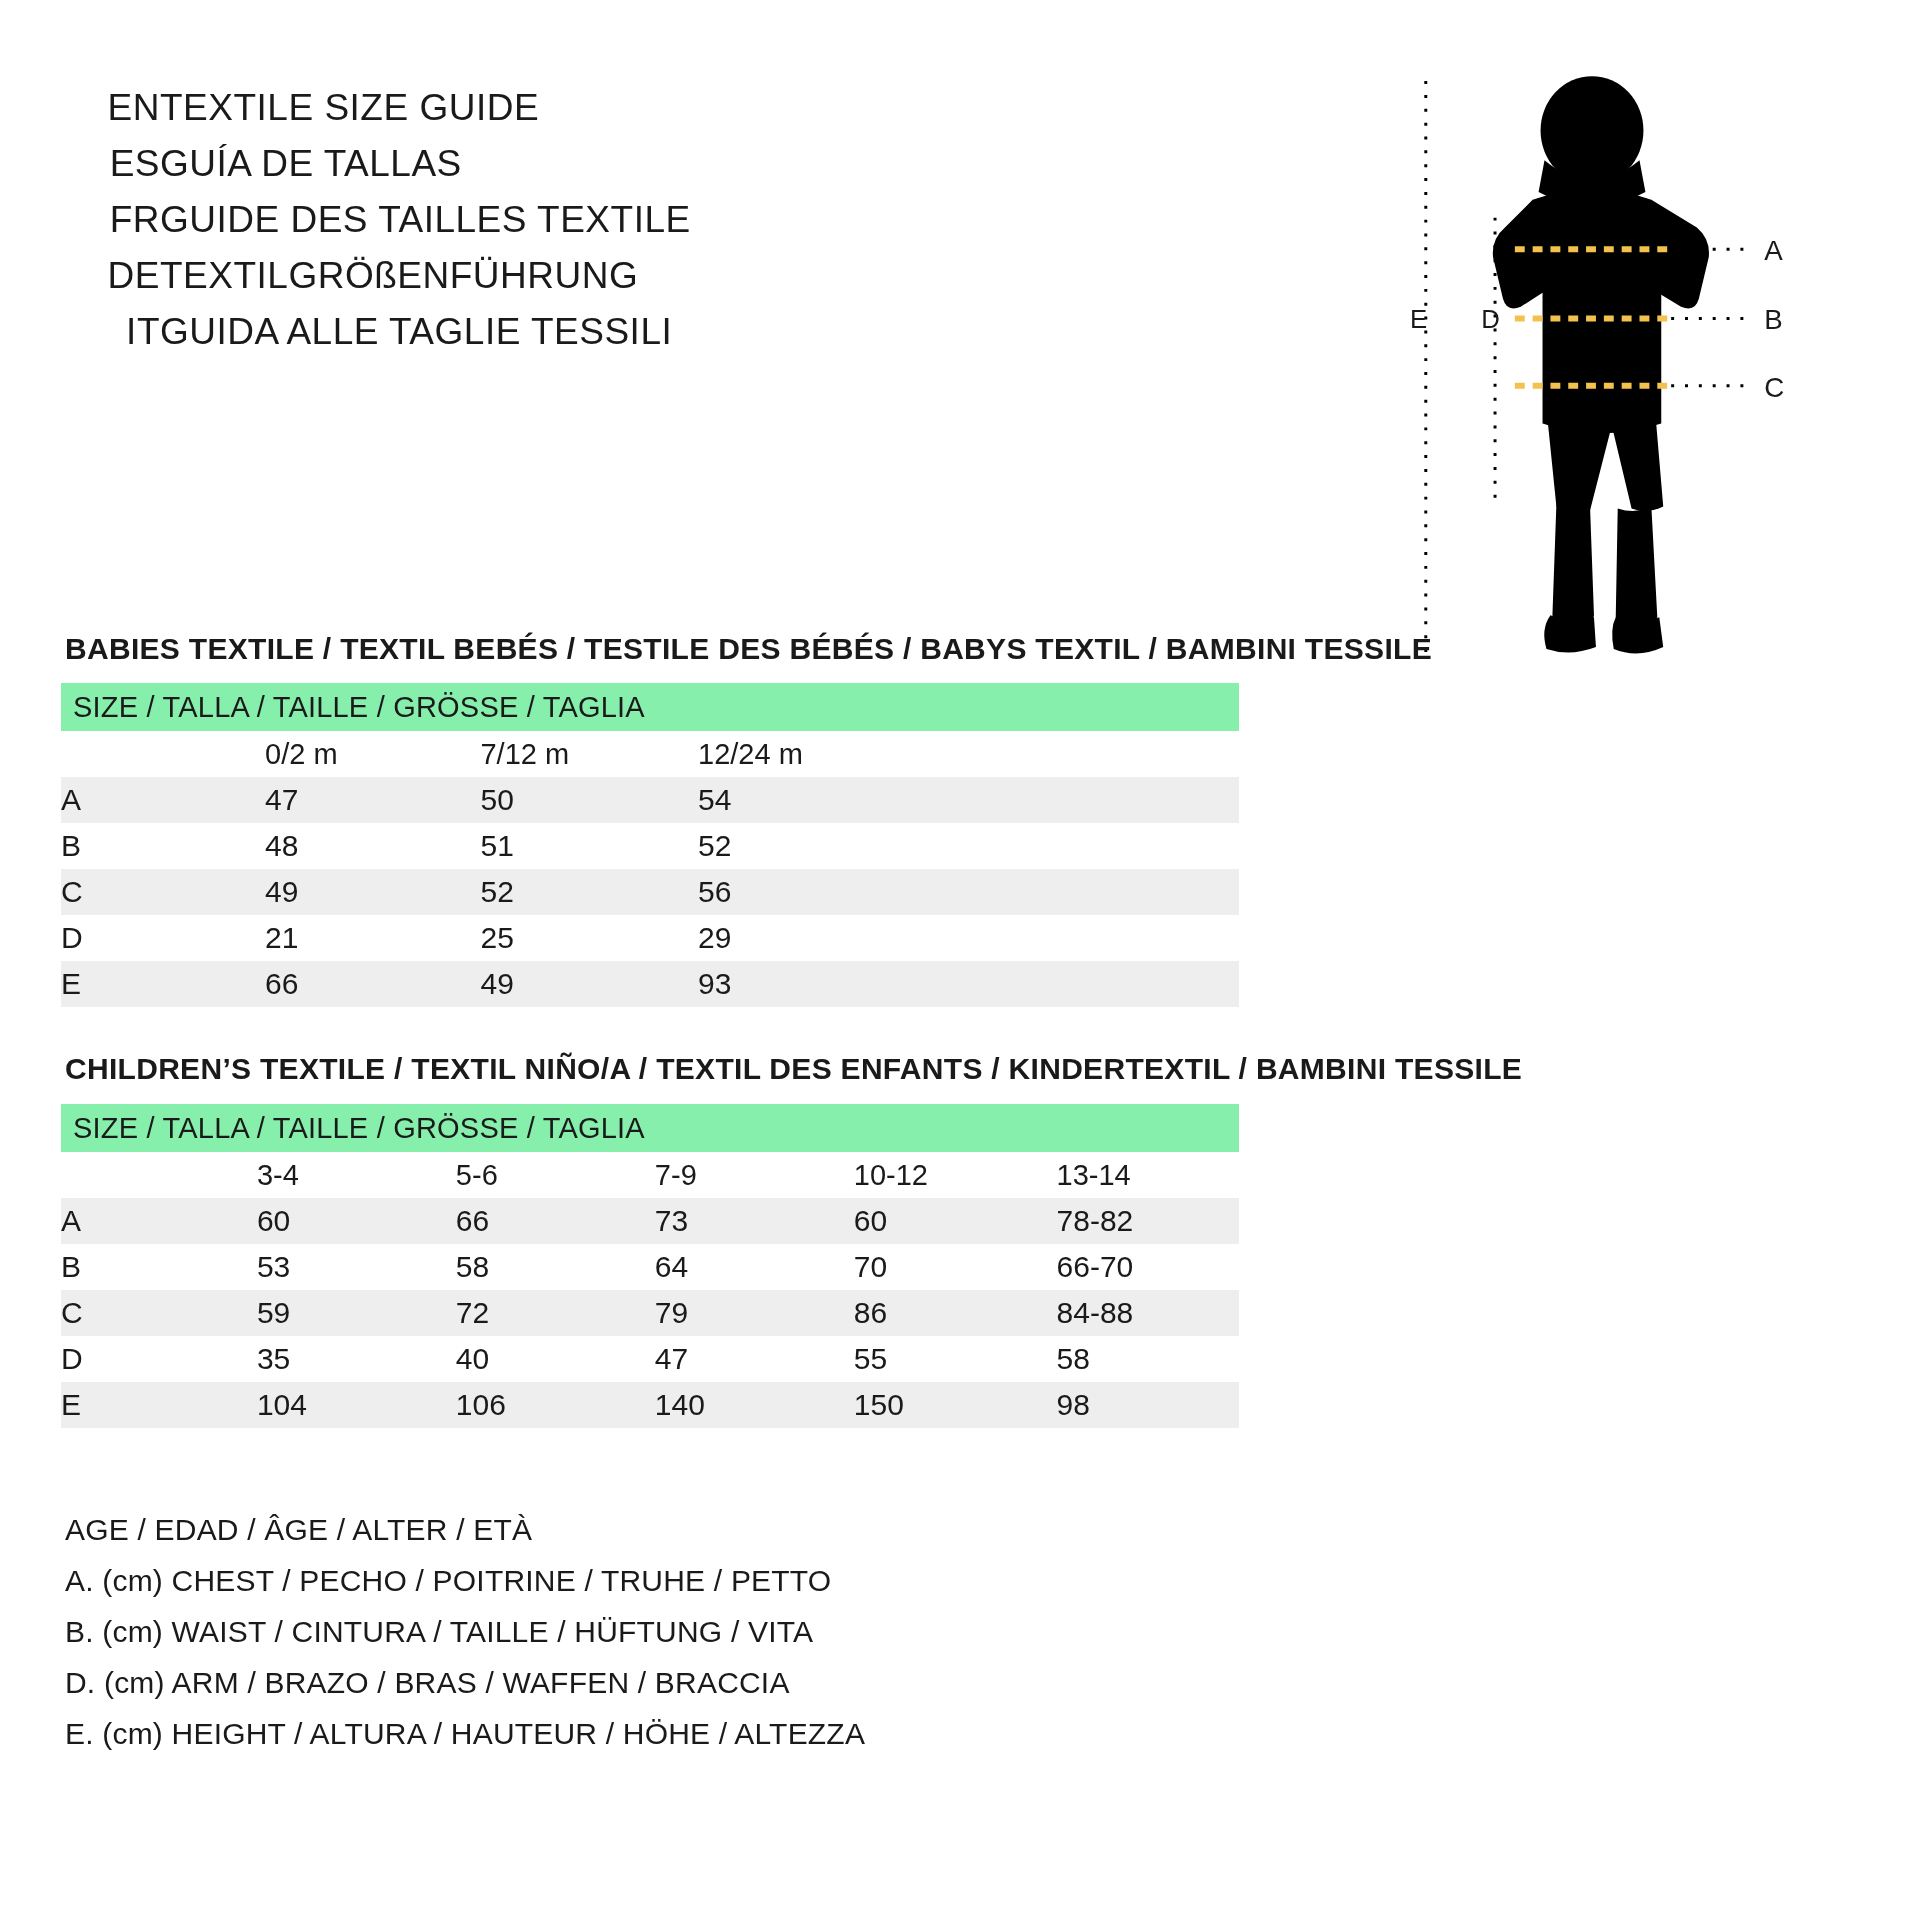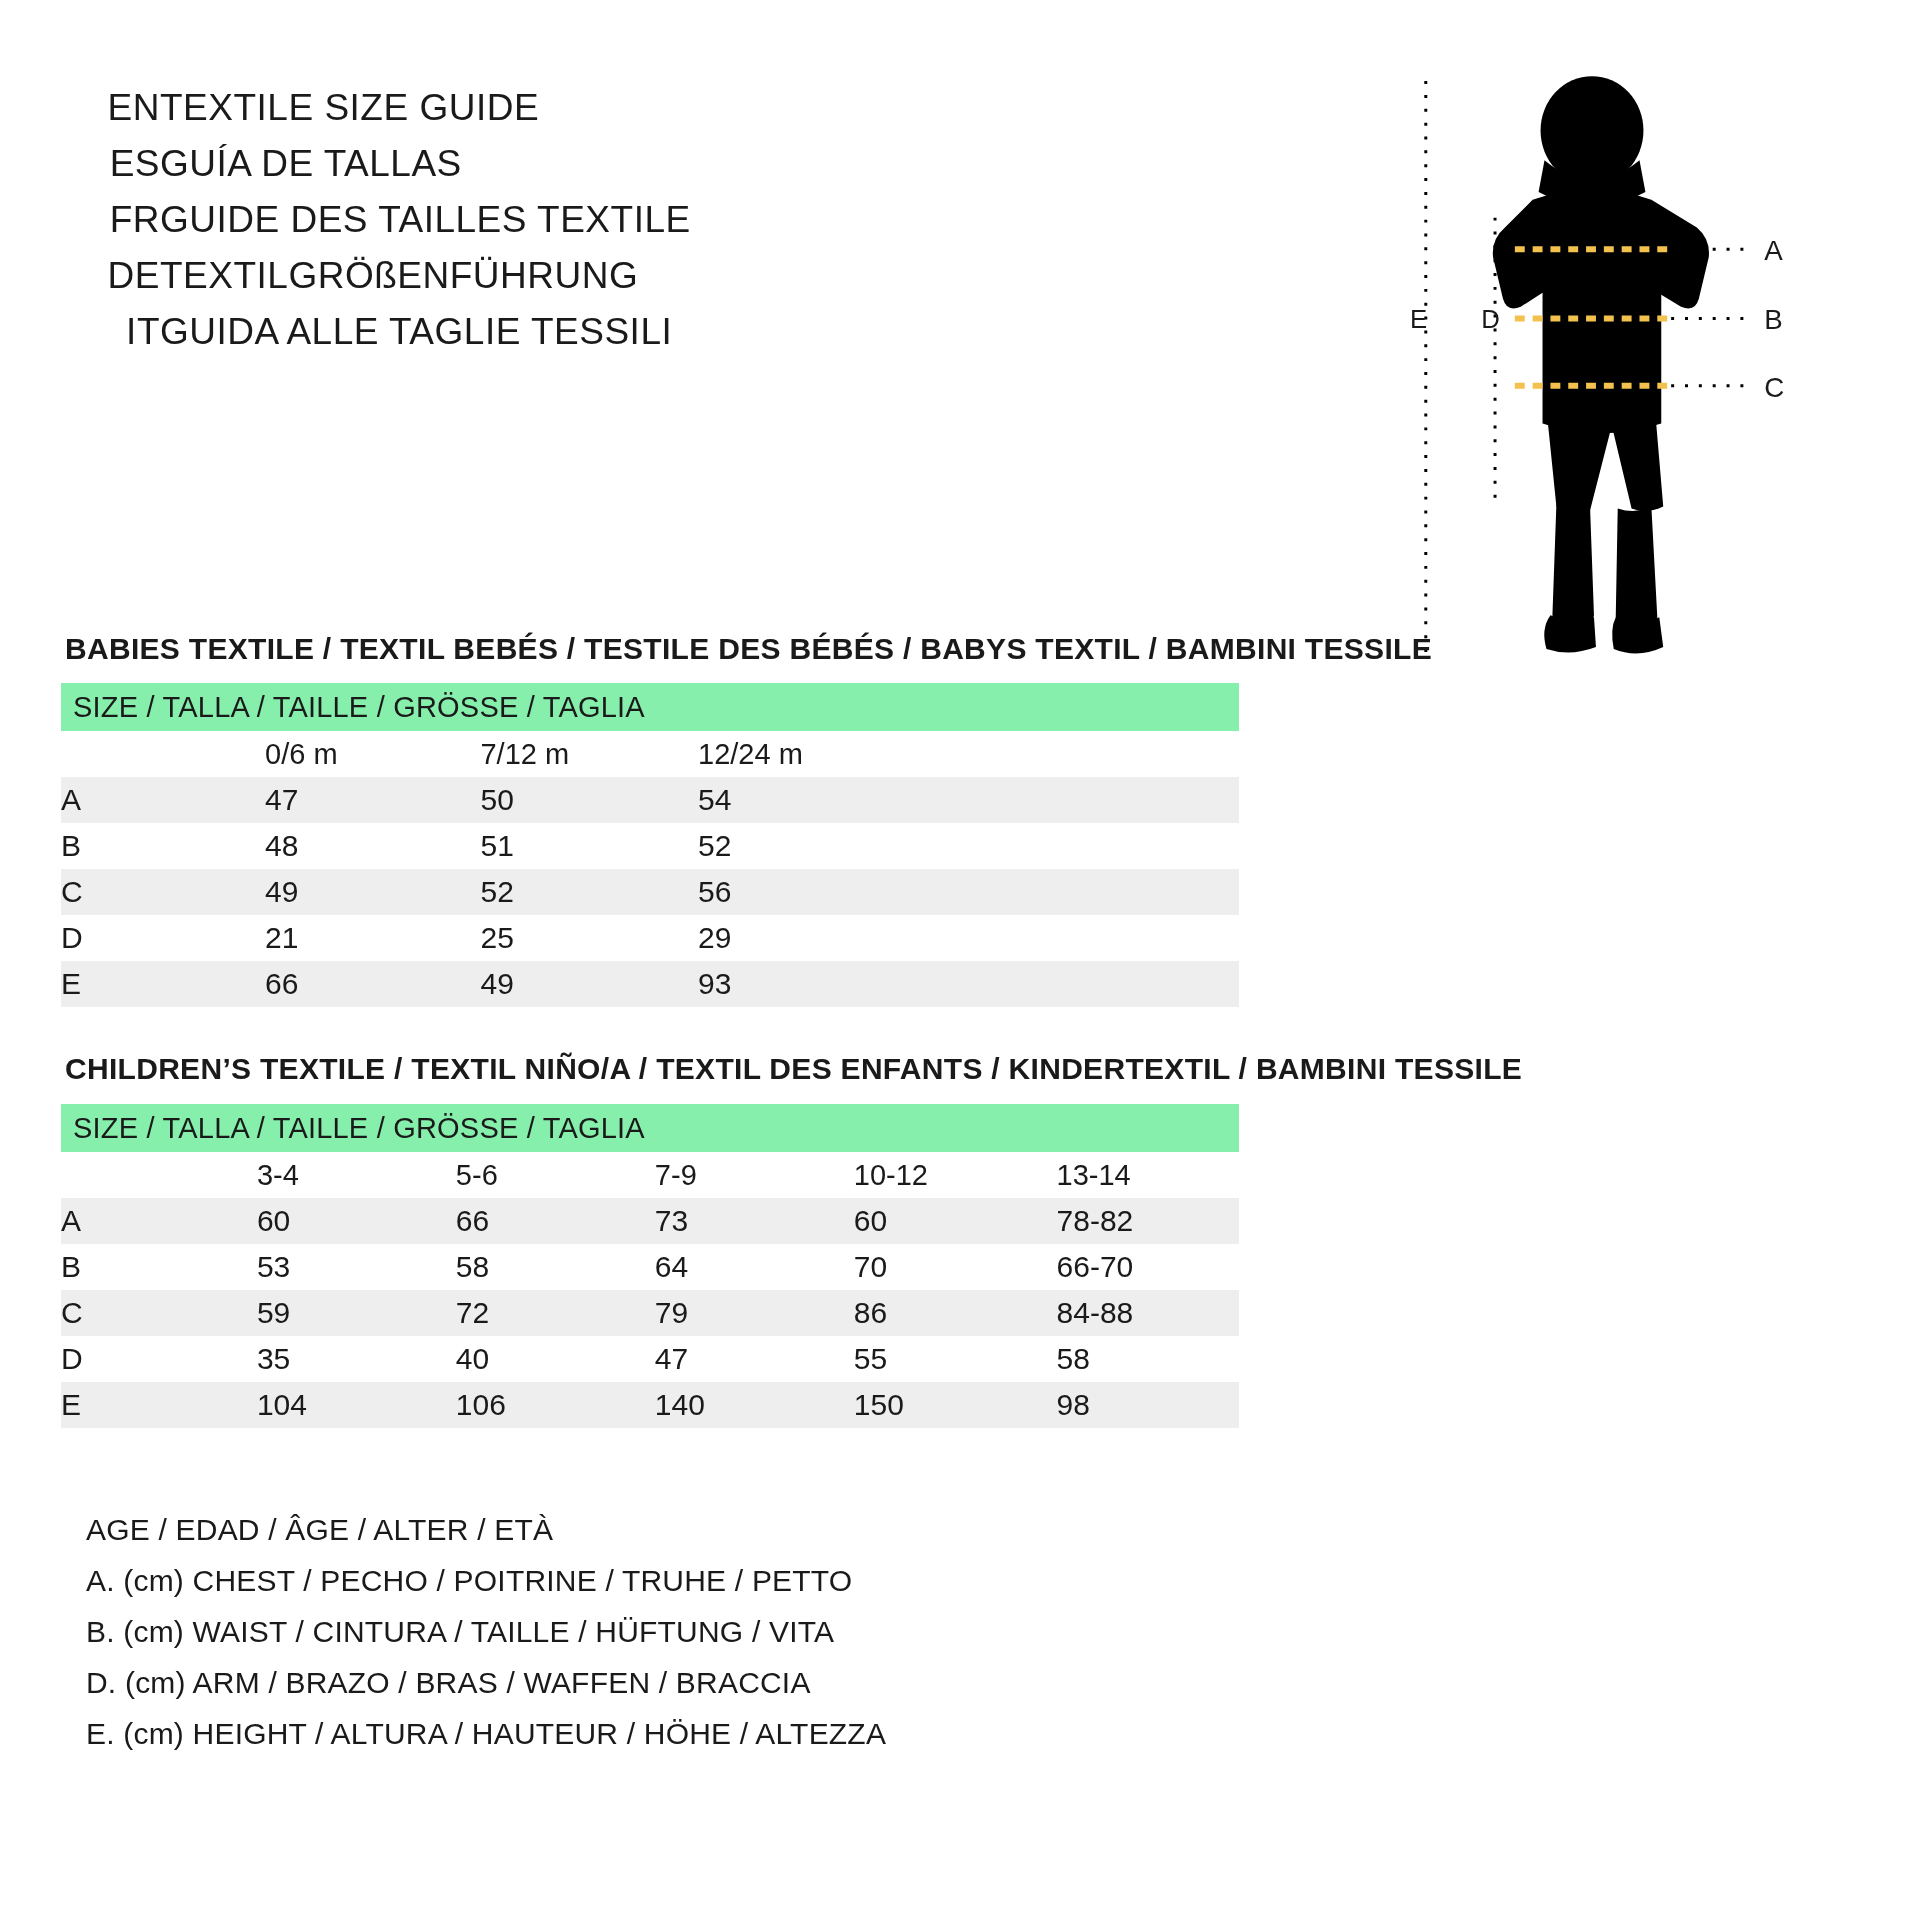--- a/index.html
+++ b/index.html
@@ -117,21 +117,20 @@
     left: 65px;
     top: 1513px;
     width: 1188px;
   }
   .legend-line {
     font-size: 30px;
     letter-spacing: 0.2px;
     height: 51px;
     color: #1a1a1a;
     white-space: nowrap;
-    margin-left: 21px;
   }
 </style>
 </head>
 <body>
 
 <div id="header-langs">
   <div class="lang-row">
     <span class="lang-code">EN</span>
     <span class="lang-title">TEXTILE SIZE GUIDE</span>
   </div>
@@ -193,21 +192,21 @@
 
 <div class="section-title" id="babies-title">BABIES TEXTILE / TEXTIL BEBÉS / TESTILE DES BÉBÉS / BABYS TEXTIL / BAMBINI TESSILE</div>
 
 <table class="size-table" id="babies-table">
   <tbody>
     <tr class="table-head-row">
       <td colspan="4">SIZE / TALLA / TAILLE / GRÖSSE / TAGLIA</td>
     </tr>
     <tr class="col-head-row">
       <td class="cell-label"></td>
-      <td class="c1">0/6 m</td>
+      <td class="c1">0/2 m</td>
       <td class="c2">7/12 m</td>
       <td class="c3">12/24 m</td>
     </tr>
     <tr class="data-row shade">
       <td class="cell-label">A</td>
       <td class="c1">47</td>
       <td class="c2">50</td>
       <td class="c3">54</td>
     </tr>
     <tr class="data-row plain">

